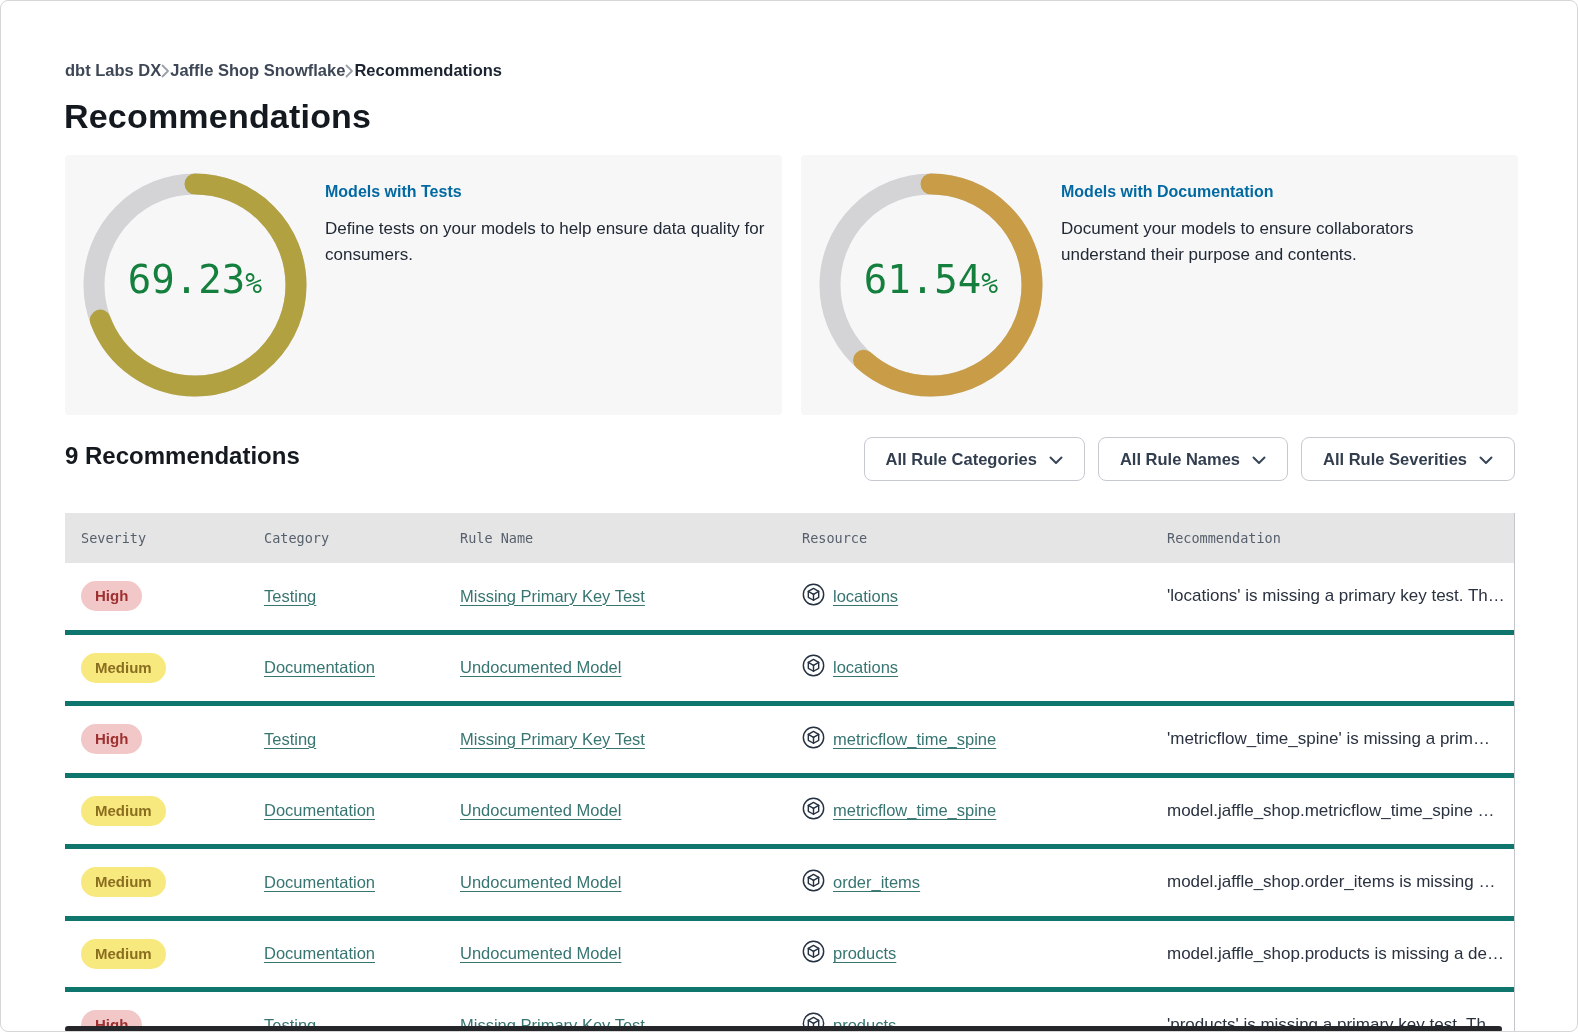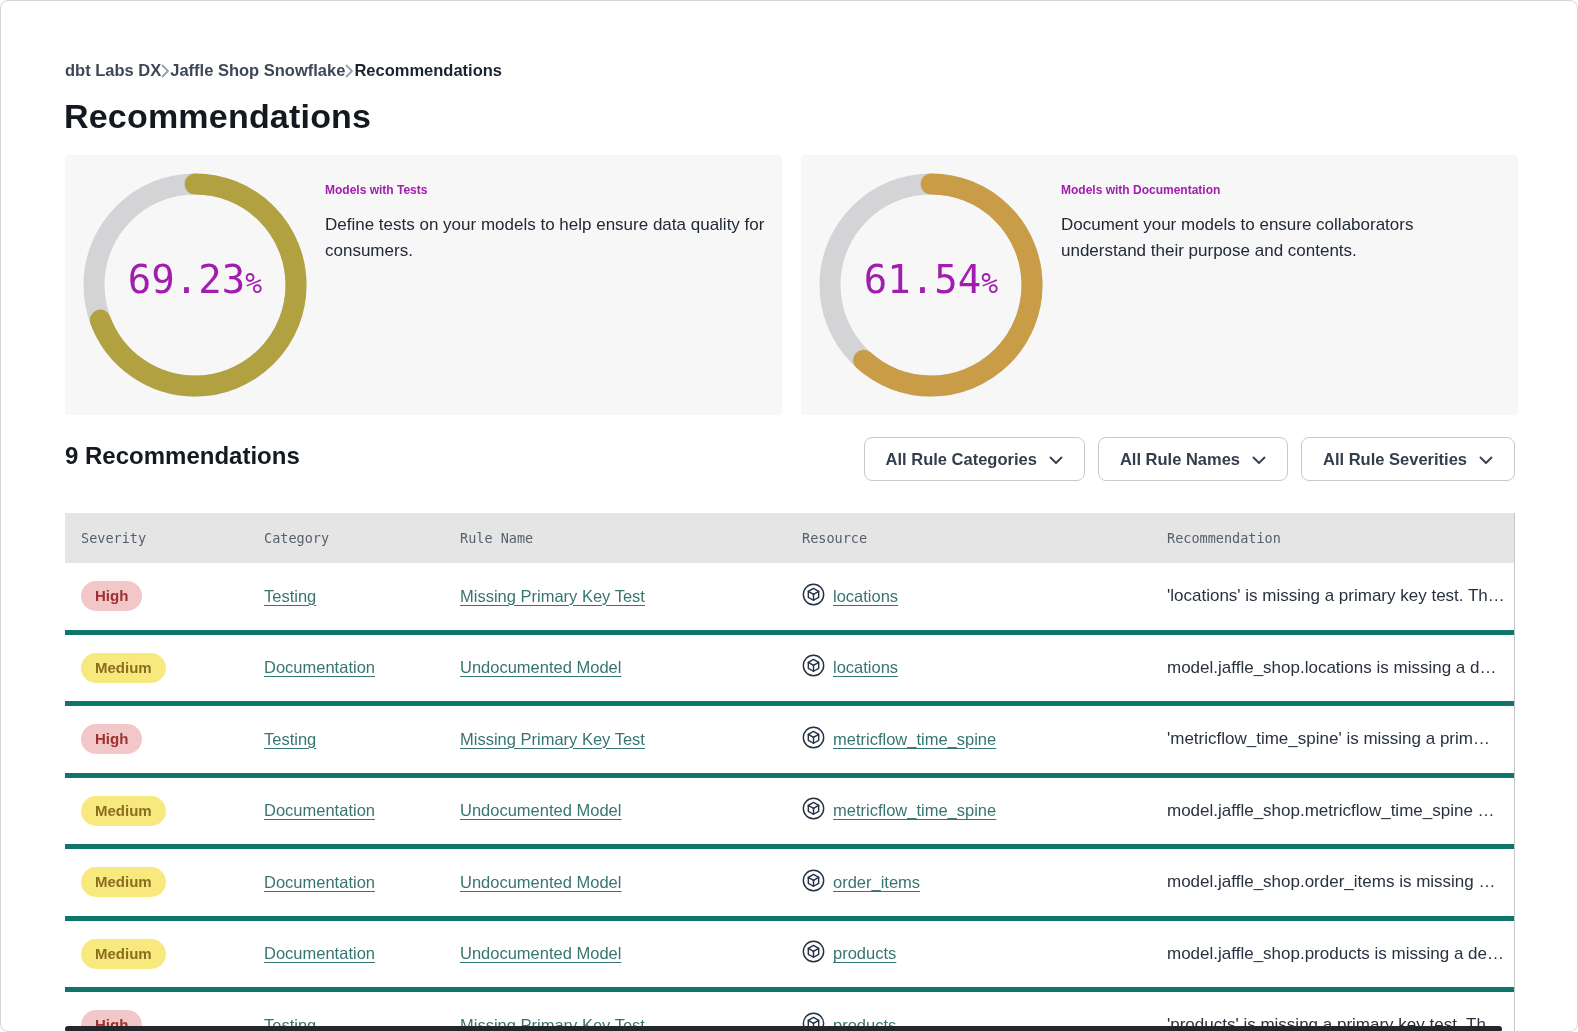--- a/index.html
+++ b/index.html
@@ -19,25 +19,25 @@
               color:#14181f;letter-spacing:.2px;}
 
   
   .metric-card{position:absolute;top:154px;width:717px;height:260px;background:#f7f7f8;border-radius:4px;}
   .metric-card.card-0{left:64px;}
   .metric-card.card-1{left:800px;}
   .donut-wrap{position:absolute;left:17px;top:17px;width:226px;height:226px;}
   .donut-wrap svg{display:block;}
   .donut-label{position:absolute;inset:0;display:flex;align-items:baseline;justify-content:center;
                flex-direction:row;padding-top:88px;box-sizing:border-box;
-               font-family:"DejaVu Sans Mono","Liberation Mono",monospace;color:#a21caf;}
+               font-family:"DejaVu Sans Mono","Liberation Mono",monospace;color:#15803d;}
   .donut-value{font-size:39px;line-height:1;}
   .donut-suffix{font-size:28px;line-height:1;}
   .metric-text{position:absolute;left:260px;top:28px;width:475px;}
-  .metric-title{margin:0 0 15px 0;font-size:12px;font-weight:700;color:#a21caf;}
+  .metric-title{margin:0 0 15px 0;font-size:16px;font-weight:700;color:#0369a1;}
   .metric-desc{margin:0;font-size:17px;line-height:1.55;color:#222a36;white-space:pre-line;}
 
   
   .list-heading{position:absolute;left:64px;top:441px;margin:0;font-size:24px;font-weight:700;color:#14181f;}
   .filters{position:absolute;right:62px;top:436px;display:flex;gap:13px;}
   .filter-btn{display:flex;align-items:center;gap:12px;height:44px;padding:0 21px;background:#fff;
               border:1px solid #c6cad0;border-radius:8px;font-family:inherit;
               font-size:16.5px;font-weight:600;color:#323e4e;cursor:pointer;}
 
   
@@ -189,21 +189,20 @@
         <span>
           <svg width="23" height="23" viewBox="0 0 24 24" fill="none" stroke="#243142" stroke-width="1.5" stroke-linejoin="round" stroke-linecap="round">
             <circle cx="12" cy="12" r="10.6"></circle>
             <path d="M12 5.6 L17.4 8.7 L17.4 14.9 L12 18 L6.6 14.9 L6.6 8.7 Z"></path>
             <path d="M6.6 8.7 L12 11.8 L17.4 8.7"></path>
             <path d="M12 11.8 L12 18"></path>
           </svg>
         </span>
         <a class="cell-link">locations</a>
       </div>
-      <div class="rec-text">model.jaffle_shop.locations is missing a d…</div>
     </div>
 
     <div class="trow">
       <div class="cell-sev">
         <span class="badge high">High</span>
       </div>
       <div><a class="cell-link">Testing</a></div>
       <div><a class="cell-link">Missing Primary Key Test</a></div>
       <div class="resource-cell">
         <span>

